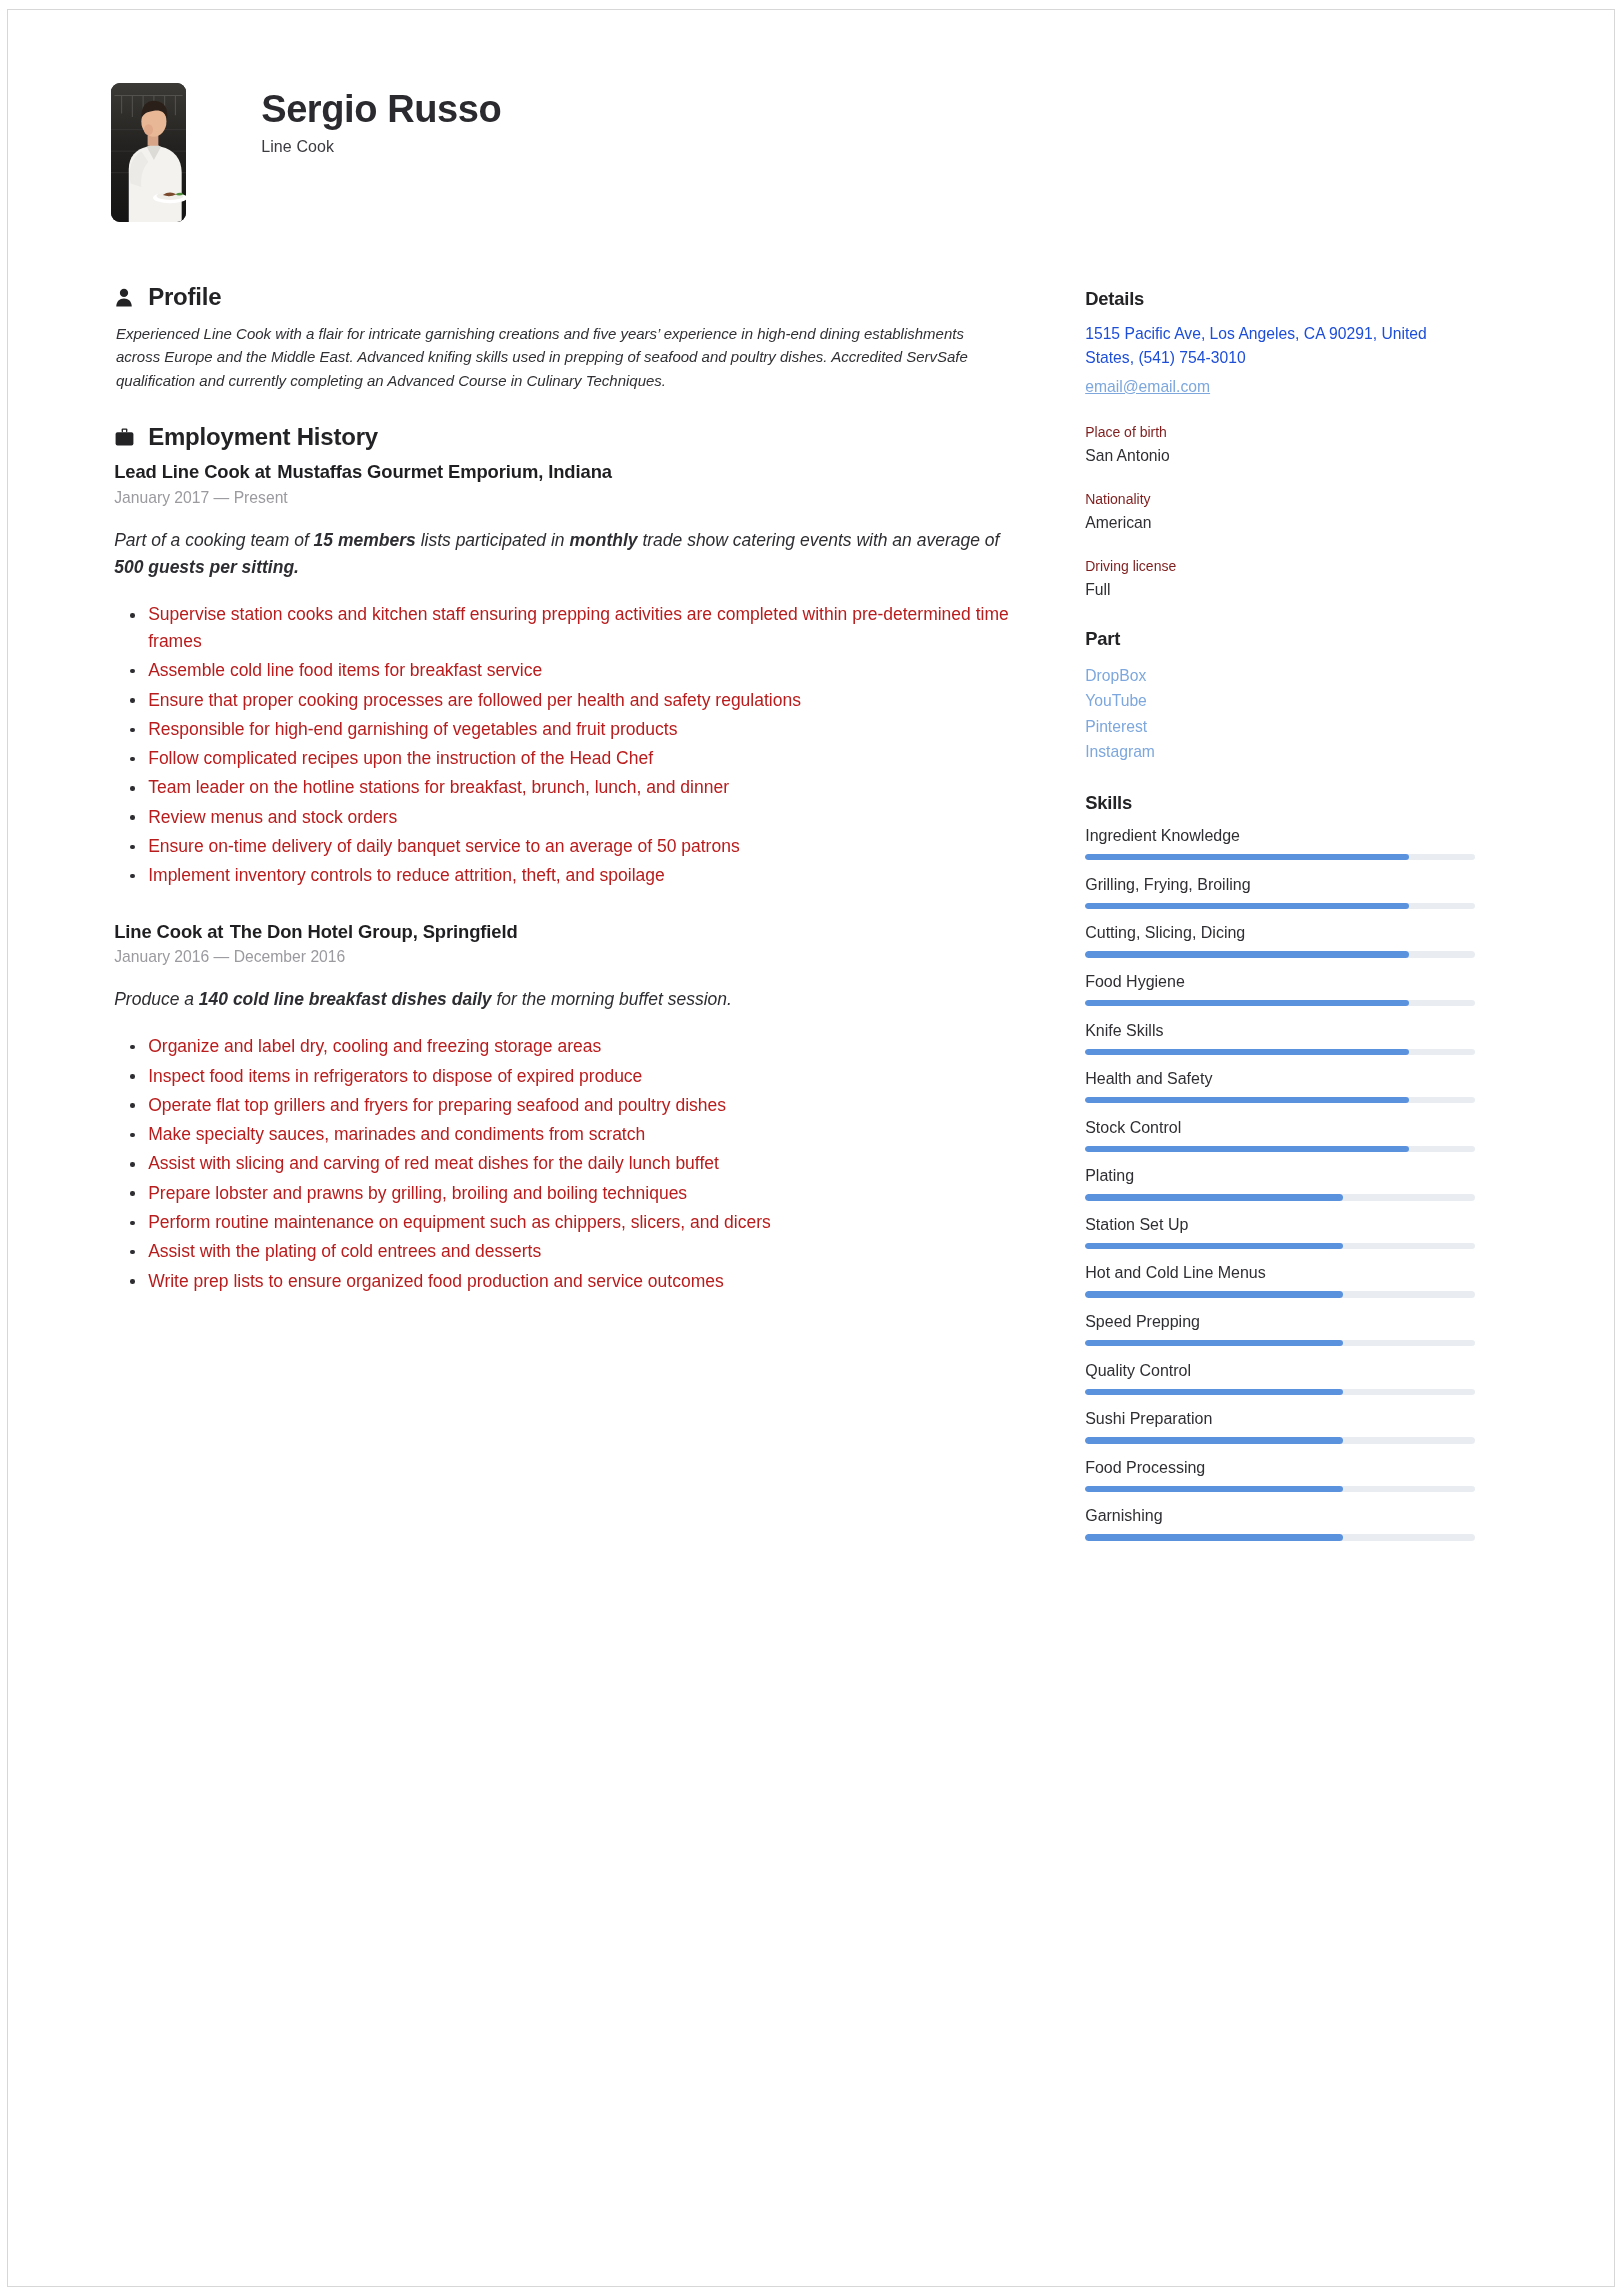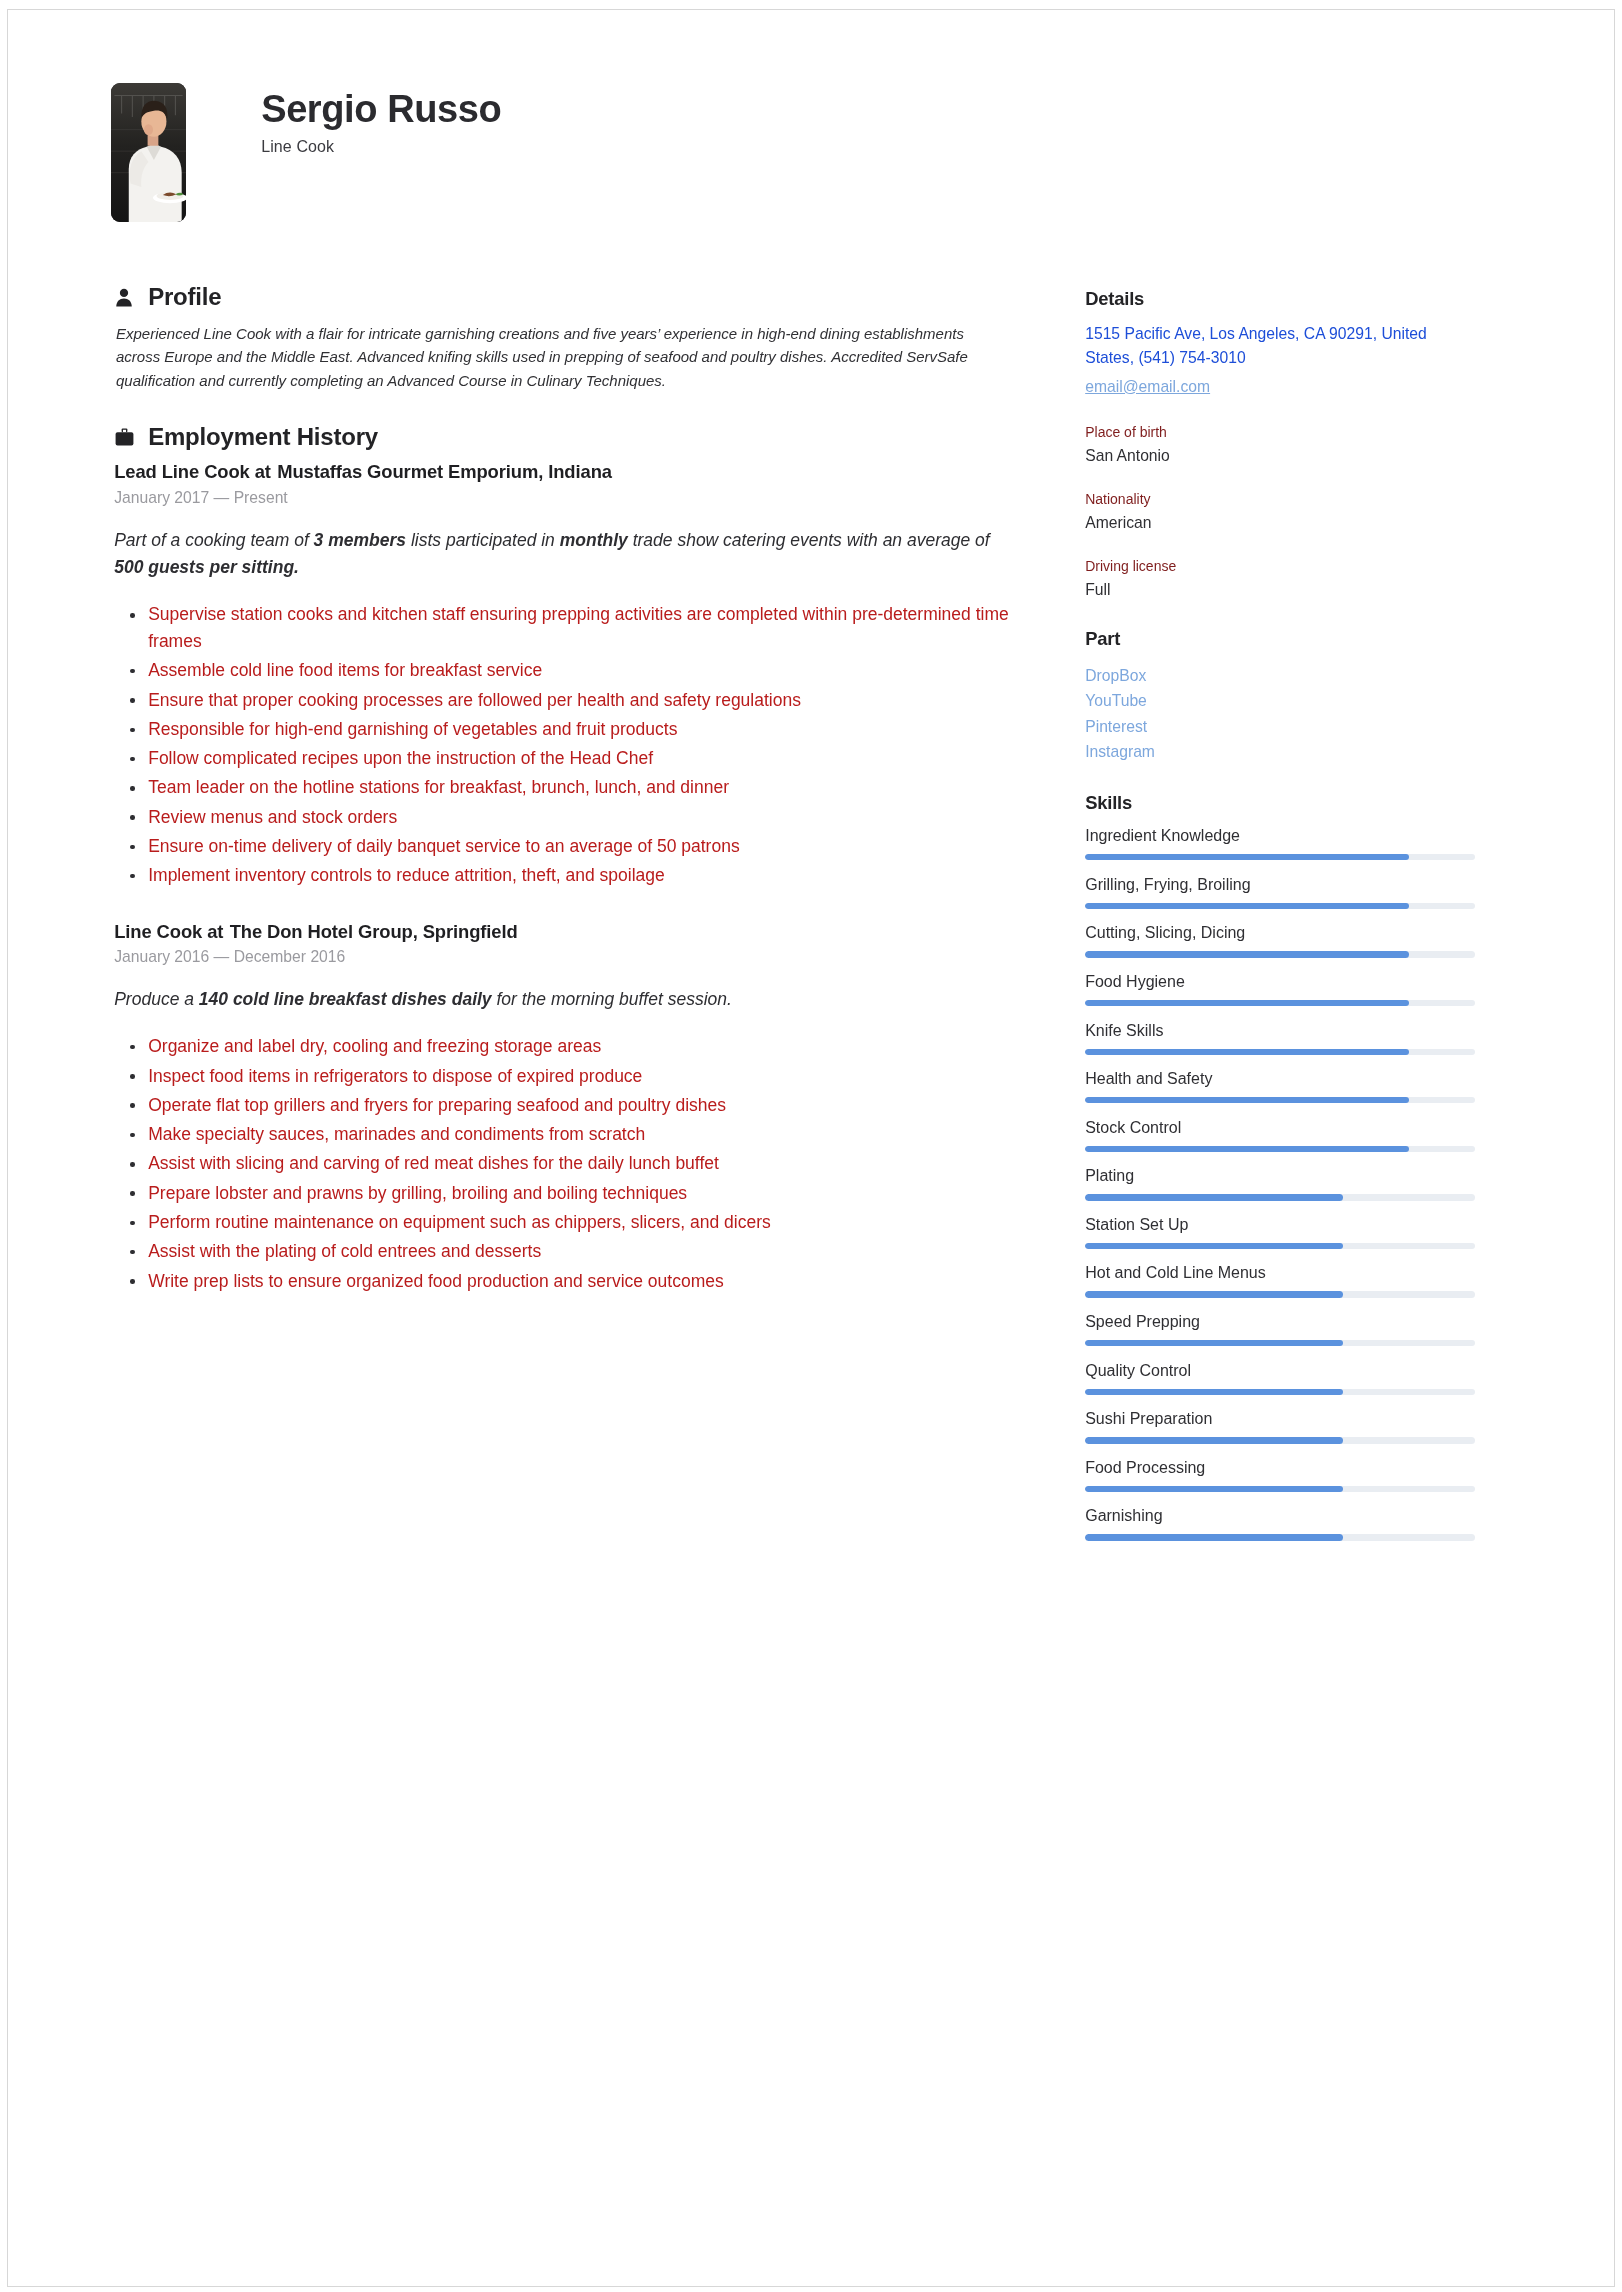--- a/index.html
+++ b/index.html
@@ -331,21 +331,21 @@
               <rect x="8.8" y="2" width="3.4" height="3" fill="#ffffff"></rect>
               <rect x="0.6" y="4.6" width="19.8" height="14.8" rx="2.2"></rect>
             </svg>
           </span>
           <span class="section-title">Employment History</span>
         </div>
         <div id="jobs-container">
             <div class="job">
               <div class="job-heading"><span>Lead Line Cook at</span><span class="company">Mustaffas Gourmet Emporium, Indiana</span></div>
               <div class="job-dates">January 2017 — Present</div>
-              <div class="job-summary"><span>Part of a cooking team of </span><b>3 members</b><span> lists participated in </span><b>monthly</b><span> trade show catering events with an average of </span><b>500 guests per sitting.</b></div>
+              <div class="job-summary"><span>Part of a cooking team of </span><b>15 members</b><span> lists participated in </span><b>monthly</b><span> trade show catering events with an average of </span><b>500 guests per sitting.</b></div>
               <ul class="bullets">
                 <li>Supervise station cooks and kitchen staff ensuring prepping activities are completed within pre-determined time frames</li>
                 <li>Assemble cold line food items for breakfast service</li>
                 <li>Ensure that proper cooking processes are followed per health and safety regulations</li>
                 <li>Responsible for high-end garnishing of vegetables and fruit products</li>
                 <li>Follow complicated recipes upon the instruction of the Head Chef</li>
                 <li>Team leader on the hotline stations for breakfast, brunch, lunch, and dinner</li>
                 <li>Review menus and stock orders</li>
                 <li>Ensure on-time delivery of daily banquet service to an average of 50 patrons</li>
                 <li>Implement inventory controls to reduce attrition, theft, and spoilage</li>

